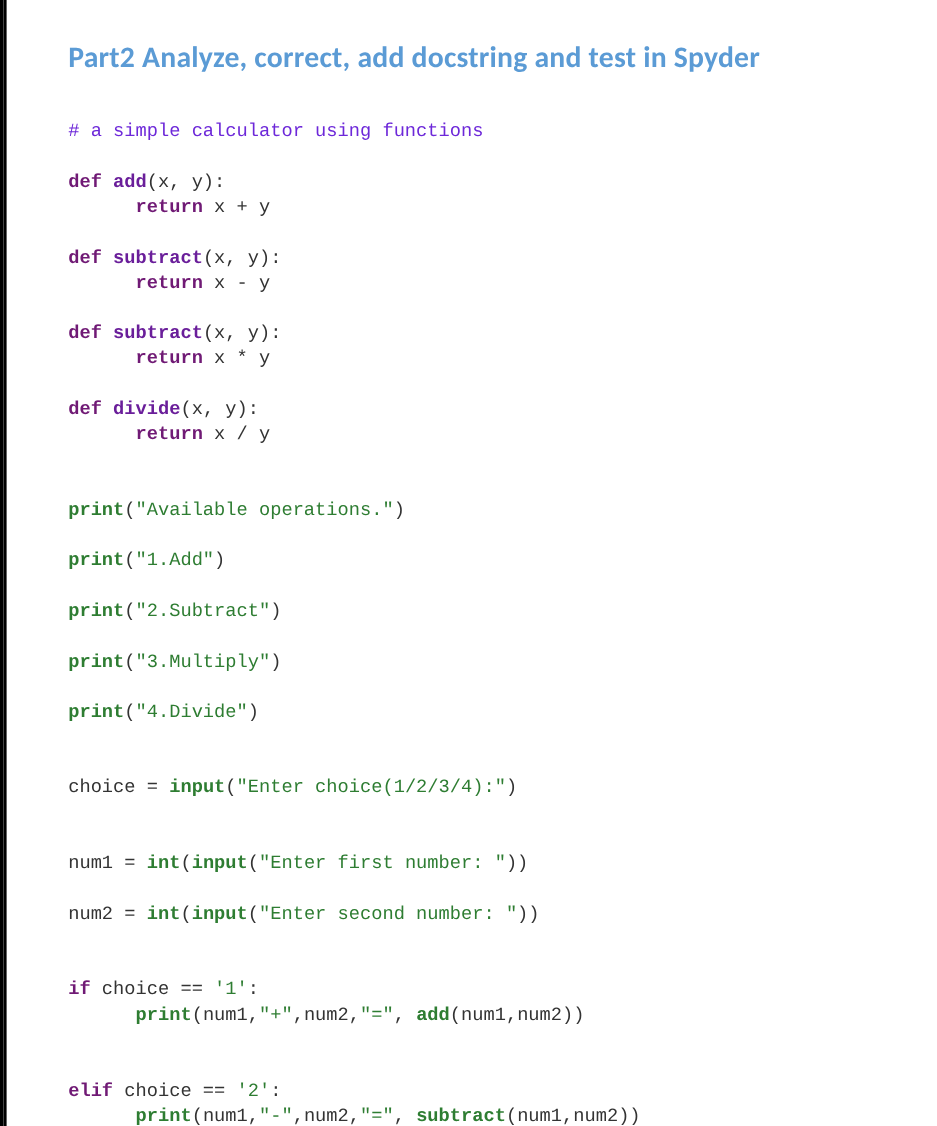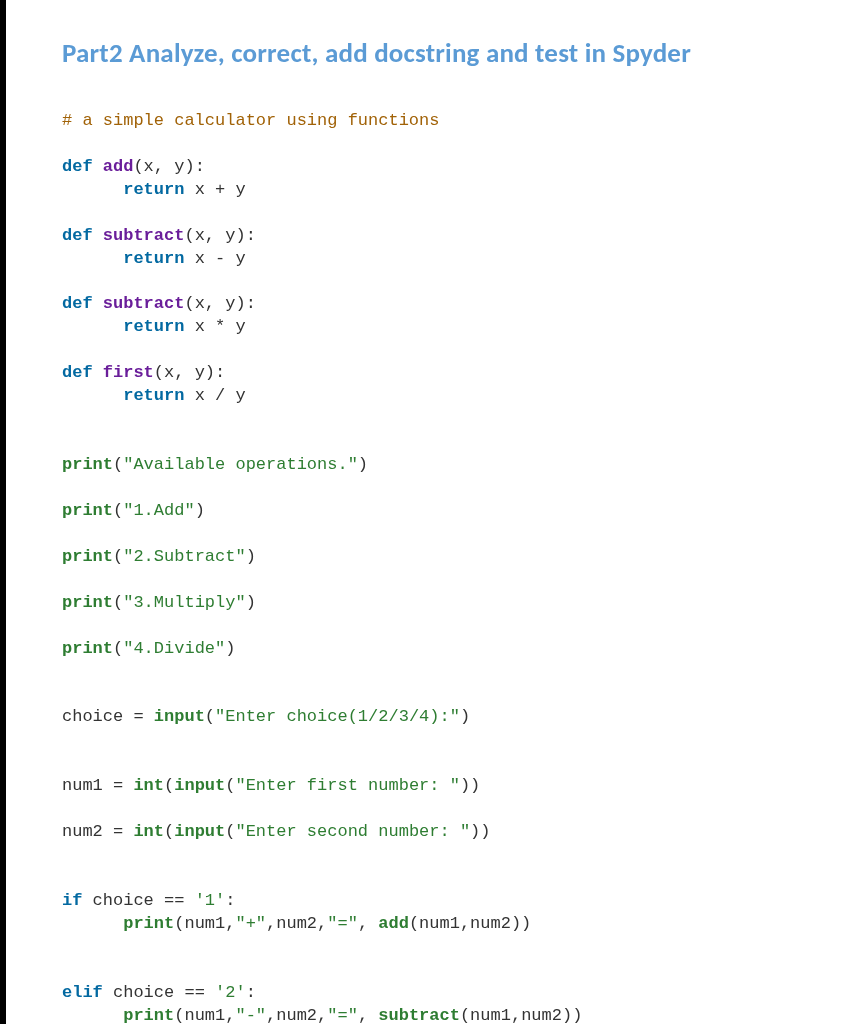--- a/index.html
+++ b/index.html
@@ -22,22 +22,22 @@
     margin: 0 0 18px 0;
     letter-spacing: 0.2px;
   }
   .code {
     font-family: Consolas, "Courier New", monospace;
     font-size: 17px;
     line-height: 1.35;
     white-space: pre;
     color: #333;
   }
-  .cmt { color: #a16207; text-align: right; }
-  .kw  { color: #0369a1; font-weight: 700; }
+  .cmt { color: #6d28d9; text-align: right; }
+  .kw  { color: #701a75; font-weight: 700; }
   .fn  { color: #6a1e9a; font-weight: 700; }
   .str { color: #2e7d32; }
   .builtin { color: #2e7d32; font-weight: bold; }
   .group { display: block; }
 </style>
 </head>
 <body>
 
 <div class="page">
 
@@ -45,21 +45,21 @@
 
   <div class="code">
 <span class="cmt"># a simple calculator using functions</span>
 
 <span class="group"><span class="kw">def</span> <span class="fn">add</span><span>(x, y):</span>
 <span>      </span><span class="kw">return</span><span> x + y</span></span>
 <span class="group"><span class="kw">def</span> <span class="fn">subtract</span><span>(x, y):</span>
 <span>      </span><span class="kw">return</span><span> x - y</span></span>
 <span class="group"><span class="kw">def</span> <span class="fn">subtract</span><span>(x, y):</span>
 <span>      </span><span class="kw">return</span><span> x * y</span></span>
-<span class="group"><span class="kw">def</span> <span class="fn">first</span><span>(x, y):</span>
+<span class="group"><span class="kw">def</span> <span class="fn">divide</span><span>(x, y):</span>
 <span>      </span><span class="kw">return</span><span> x / y</span></span>
 
 <span class="group"><span class="builtin">print</span><span>(</span><span class="str">"Available operations."</span><span>)</span></span>
 <span class="group"><span class="builtin">print</span><span>(</span><span class="str">"1.Add"</span><span>)</span></span>
 <span class="group"><span class="builtin">print</span><span>(</span><span class="str">"2.Subtract"</span><span>)</span></span>
 <span class="group"><span class="builtin">print</span><span>(</span><span class="str">"3.Multiply"</span><span>)</span></span>
 <span class="group"><span class="builtin">print</span><span>(</span><span class="str">"4.Divide"</span><span>)</span></span>
 
 <span class="group"><span>choice = </span><span class="builtin">input</span><span>(</span><span class="str">"Enter choice(1/2/3/4):"</span><span>)</span></span>
 

